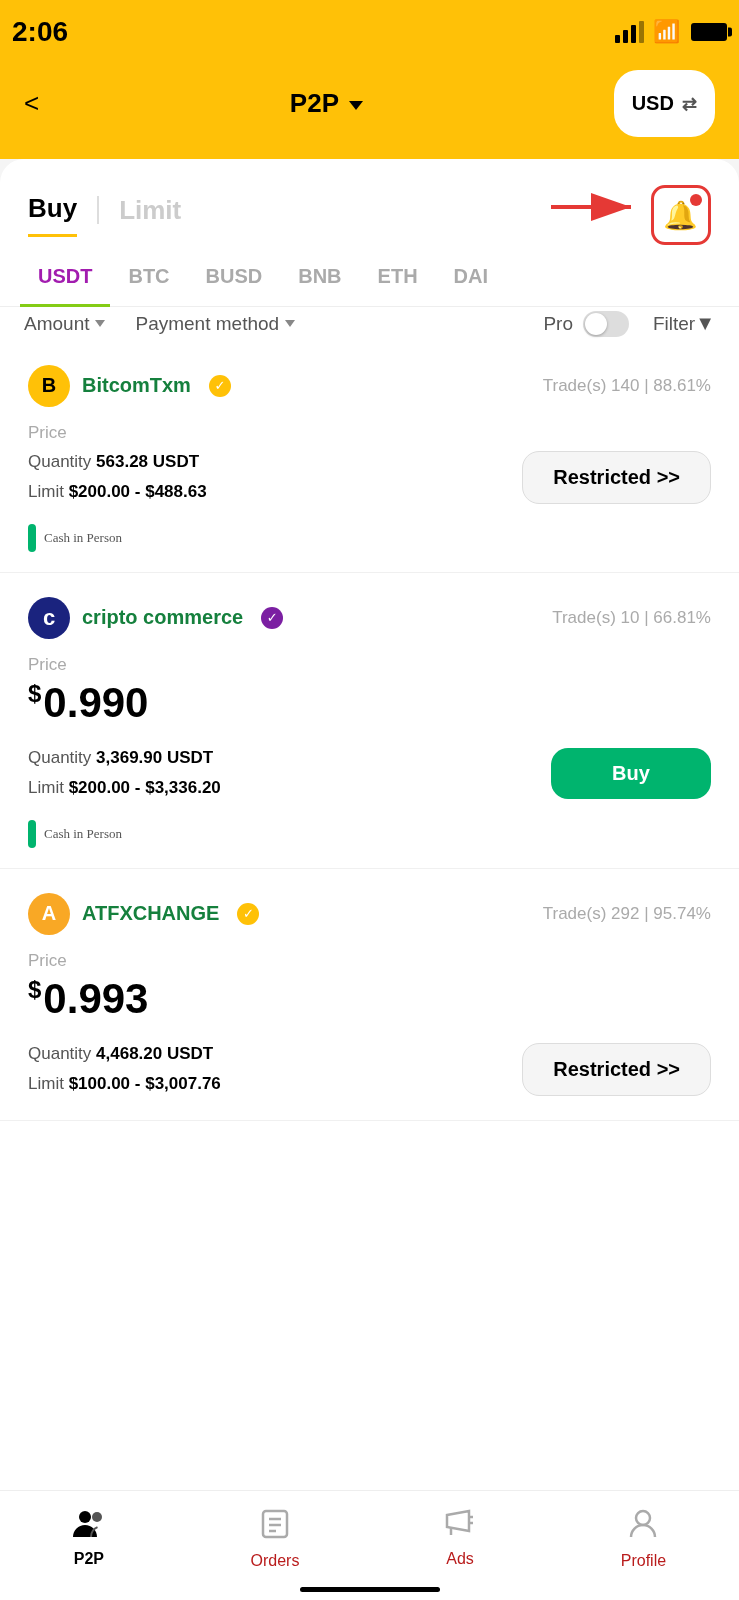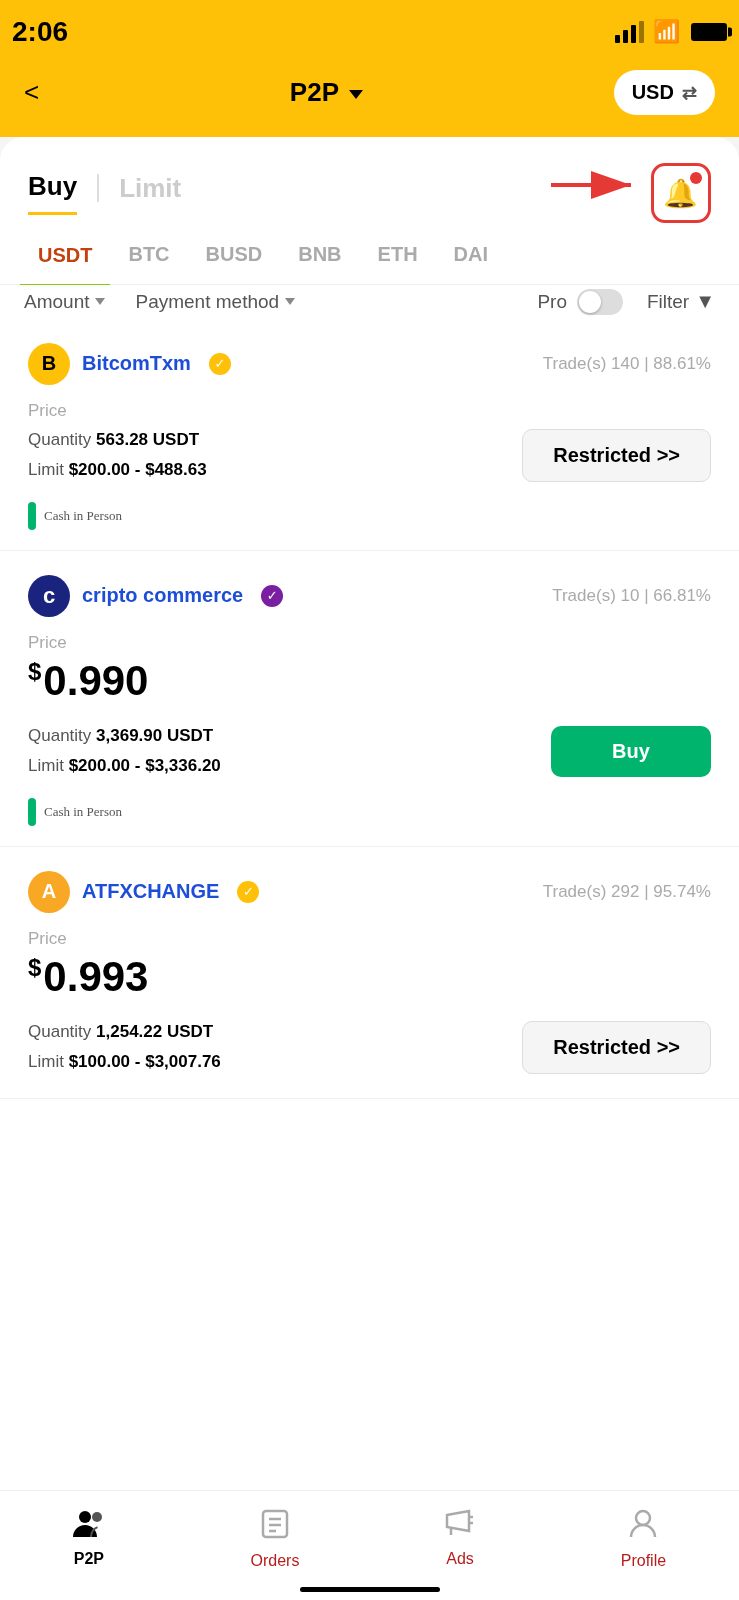--- a/index.html
+++ b/index.html
@@ -93,21 +93,21 @@
       border-left: 7px solid transparent;
       border-right: 7px solid transparent;
       border-top: 9px solid #000;
       margin-left: 2px;
       margin-top: 3px;
     }
     .currency-btn {
       background: white;
       border: none;
       border-radius: 24px;
-      padding: 11px 18px;
+      padding: 22px 18px;
       font-size: 20px;
       font-weight: 600;
       color: #000;
       cursor: pointer;
       display: flex;
       align-items: center;
       gap: 8px;
     }
     .exchange-icon { font-size: 18px; color: #555; }
 
@@ -184,22 +184,22 @@
       font-weight: 600;
       color: #aaa;
       padding: 0 18px 16px;
       background: none;
       border: none;
       cursor: pointer;
       border-bottom: 3px solid transparent;
       margin-bottom: -1.5px;
     }
     .crypto-tab.active {
-      color: #c2410c;
-      border-bottom: 1px solid #84cc16;
+      color: #a21caf;
+      border-bottom: 3px solid #84cc16;
     }
 
     
     .filters-row {
       display: flex;
       align-items: center;
       padding: 4px 24px;
       gap: 0;
     }
     .filter-btn {
@@ -242,21 +242,20 @@
       background: #fff;
       border-radius: 50%;
       position: absolute;
       top: 2px;
       left: 2px;
       box-shadow: 0 1px 3px rgba(0,0,0,0.3);
     }
     .filter-icon-btn {
       display: flex;
       align-items: center;
-      gap: 6px;
       background: none;
       border: none;
       font-size: 19px;
       color: #555;
       cursor: pointer;
     }
     .funnel { font-size: 20px; color: #555; }
 
     
     .listing-card {
@@ -284,21 +283,21 @@
       font-size: 20px;
       font-weight: 700;
       color: #fff;
     }
     .avatar-yellow { background: #FFC107; color: #000; }
     .avatar-blue { background: #1a237e; }
     .avatar-gold { background: #F9A825; }
     .seller-name {
       font-size: 20px;
       font-weight: 700;
-      color: #1d4ed8;
+      color: #15803d;
     }
     .verified-icon {
       width: 22px; height: 22px;
       background: #FFC107;
       border-radius: 50%;
       display: inline-flex;
       align-items: center;
       justify-content: center;
       font-size: 13px;
       color: #fff;
@@ -337,21 +336,21 @@
     }
     .qty-limit {
       font-size: 17px;
       color: #555;
       line-height: 1.8;
     }
     .qty-limit b { color: #000; font-weight: 700; }
 
     .action-btn {
       padding: 14px 30px;
-      border-radius: 10px;
+      border-radius: 17px;
       font-size: 20px;
       font-weight: 700;
       border: none;
       cursor: pointer;
       min-width: 160px;
       text-align: center;
     }
     .btn-restricted {
       background: #f5f5f5;
       color: #000;
@@ -577,21 +576,21 @@
       <div class="trade-stats">
         Trade(s) <span>292</span> | <span>95.74%</span>
       </div>
     </div>
     <div class="price-label">Price</div>
     <div class="price-value">
       <span class="price-dollar">$</span>0.993
     </div>
     <div class="listing-details">
       <div class="qty-limit">
-        Quantity <b>1,254.22 USDT</b><br>
+        Quantity <b>4,468.20 USDT</b><br>
         Limit <b>$100.00 - $3,007.76</b>
       </div>
       <button class="action-btn btn-restricted">Restricted &gt;&gt;</button>
     </div>
   </div>
 
 </div>
 
 <div class="bottom-nav">
   <button class="nav-item">

